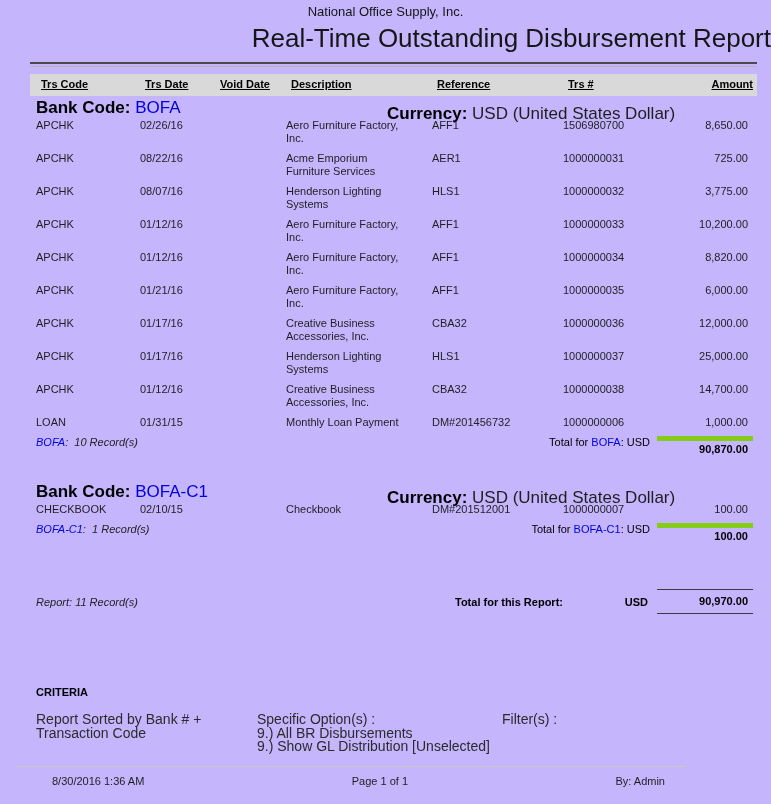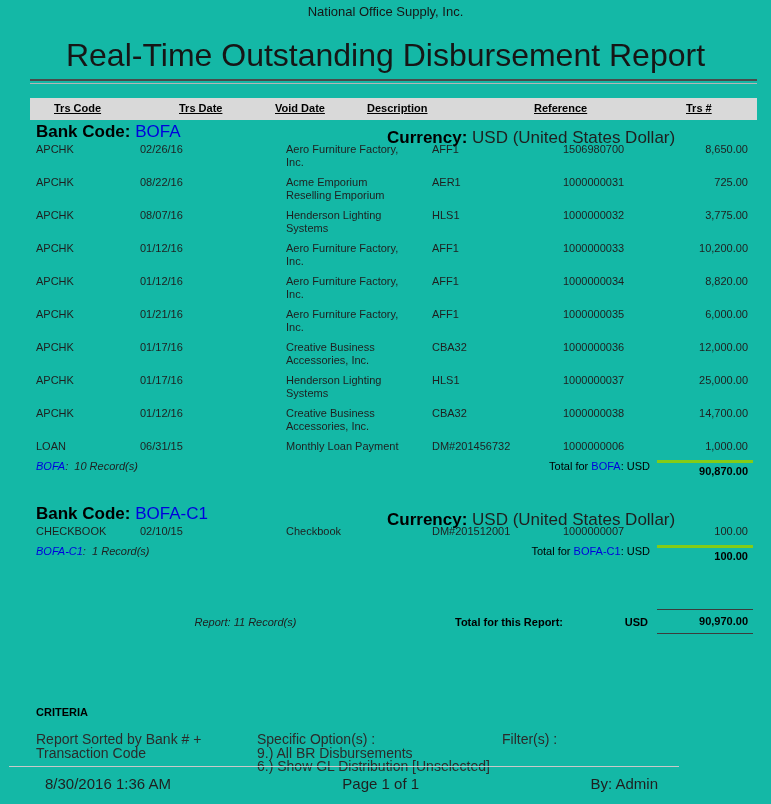--- a/index.html
+++ b/index.html
@@ -1,65 +1,65 @@
 <!DOCTYPE html>
 <html><head>
 <meta charset="utf-8">
 <style>
   * { box-sizing: border-box; }
   html,body { margin:0; padding:0; background:#ffffff; }
   body { font-family:"Liberation Sans", sans-serif; color:#1f1f1f; }
-  .page { position:relative; width:771px; height:804px; background:#14b8a6; overflow:hidden; }
+  .page { position:relative; width:771px; height:804px; background:#c4b5fd; overflow:hidden; }
 
   .company { text-align:center; font-size:13px; line-height:16px; padding-top:4px; color:#161616; }
-  .title   { text-align:center; font-size:32px; line-height:30px; margin-top:20px; color:#161616; }
+  .title   { text-align:right; font-size:26px; line-height:30px; margin-top:3px; color:#161616; }
 
   .tbl { margin:0 14px 0 30px; width:727px; }
 
   .rule { margin-top:9px; }
   .rule-top { height:2px; background:#4a4a4a; }
   .rule-bot { height:1px; background:#b5b5b5; margin-top:2px; }
 
   .grid { display:grid; grid-template-columns:104px 75px 71px 146px 131px 93px 107px; }
   .cell { font-size:11px; line-height:13px; padding-left:6px; }
   .cell.amt { text-align:right; padding-right:9px; padding-left:0; }
 
-  .col-head { background:#d9d9d9; padding:4px 18px 5px; margin-top:14px;gap:21px; }
+  .col-head { background:#d9d9d9; padding:4px 5px 5px; margin-top:7px; }
   .col-head .cell { font-weight:bold; text-decoration:underline; color:#000; }
 
   .bank-row { position:relative; font-size:17px; line-height:13px; padding:5px 0 5px 6px; }
   .bank-row .lbl { font-weight:bold; color:#000; }
   .blue { color:#0000DD; }
   .currency-block { position:absolute; left:357px; top:11px; }
 
   .row { margin-bottom:7px; }
   .desc span { display:block; white-space:nowrap; }
 
   .sec-total { display:grid; grid-template-columns:620px 107px; align-items:start; margin-bottom:0; }
   .sec-total .left { display:flex; justify-content:space-between; font-size:11px; line-height:13px; padding-left:6px; }
   .rec-count { font-style:italic;text-align:right; }
   .tot-label { font-weight:normal; color:#000; font-size:11px; }
-  .amount-box { border-top:3px solid #84cc16; margin:0 4px 0 7px; padding:2px 5px 0 0;
+  .amount-box { border-top:5px solid #84cc16; margin:0 4px 0 7px; padding:2px 5px 0 0;
                 text-align:right; font-weight:bold; font-size:11px; line-height:13px; color:#000; }
 
   .section-2 { margin-top:24px; }
 
   .grand { display:grid; grid-template-columns:425px 195px 107px; align-items:center; margin-top:46px; }
-  .grand .left { font-size:11px; font-style:italic; padding-left:6px;text-align:center; }
+  .grand .left { font-size:11px; font-style:italic; padding-left:6px; }
   .grand .mid { display:flex; justify-content:space-between; font-weight:bold; color:#000; font-size:11px; padding-right:2px; }
   .grand .amount-box2 { border-top:1px solid #3c3c3c; border-bottom:1px solid #3c3c3c;
                         margin:0 4px 0 7px; padding:5px 5px 5px 0; text-align:right;
                         font-weight:bold; font-size:11px; line-height:13px; color:#000; }
 
   .criteria-heading { margin-top:72px; padding-left:6px; font-size:11px; font-weight:bold; color:#000; }
   .criteria-row { display:grid; grid-template-columns:221px 245px auto; margin-top:15px; padding-left:6px; }
   .criteria-row div { font-size:14px; line-height:13.5px; color:#2b2b2b; }
 
-  .footer { position:absolute; top:766px; left:9px; width:670px; border-top:1px solid #c9c9c9;
-            padding-top:8px; display:flex; font-size:15px; color:#1f1f1f; }
+  .footer { position:absolute; top:766px; left:16px; width:670px; border-top:1px solid #c9c9c9;
+            padding-top:8px; display:flex; font-size:11px; color:#1f1f1f; }
   .footer .f-left  { margin-left:36px; }
   .footer .f-mid   { flex:1; text-align:center; }
   .footer .f-right { margin-right:21px; }
 </style>
 </head>
 <body>
 
 <div class="page">
 
   <div class="company">National Office Supply, Inc.</div>
@@ -105,21 +105,21 @@
     <div class="cell">1506980700</div>
     <div class="cell amt">8,650.00</div>
   </div>
 
   <div class="grid row">
     <div class="cell">APCHK</div>
     <div class="cell">08/22/16</div>
     <div class="cell"></div>
     <div class="cell desc">
       <span>Acme Emporium</span>
-              <span>Reselling Emporium</span>
+              <span>Furniture Services</span>
     </div>
     <div class="cell">AER1</div>
     <div class="cell">1000000031</div>
     <div class="cell amt">725.00</div>
   </div>
 
   <div class="grid row">
     <div class="cell">APCHK</div>
     <div class="cell">08/07/16</div>
     <div class="cell"></div>
@@ -205,21 +205,21 @@
       <span>Creative Business</span>
               <span>Accessories, Inc.</span>
     </div>
     <div class="cell">CBA32</div>
     <div class="cell">1000000038</div>
     <div class="cell amt">14,700.00</div>
   </div>
 
   <div class="grid row">
     <div class="cell">LOAN</div>
-    <div class="cell">06/31/15</div>
+    <div class="cell">01/31/15</div>
     <div class="cell"></div>
     <div class="cell desc">
       <span>Monthly Loan Payment</span>
               <span></span>
     </div>
     <div class="cell">DM#201456732</div>
     <div class="cell">1000000006</div>
     <div class="cell amt">1,000.00</div>
   </div>
 </div>
@@ -289,21 +289,21 @@
       </div>
       <div class="amount-box2">90,970.00</div>
     </div>
 
     <div class="criteria-heading">CRITERIA</div>
     <div class="criteria-row">
       <div>Report Sorted by Bank # + Transaction Code</div>
       <div>
         <div>Specific Option(s) :</div>
         <div>9.) All BR Disbursements</div>
-        <div>6.) Show GL Distribution [Unselected]</div>
+        <div>9.) Show GL Distribution [Unselected]</div>
       </div>
       <div>Filter(s) :</div>
     </div>
   </div>
 
   <div class="footer">
     <div class="f-left">8/30/2016 1:36 AM</div>
     <div class="f-mid">Page 1 of 1</div>
     <div class="f-right">By: Admin</div>
   </div>

